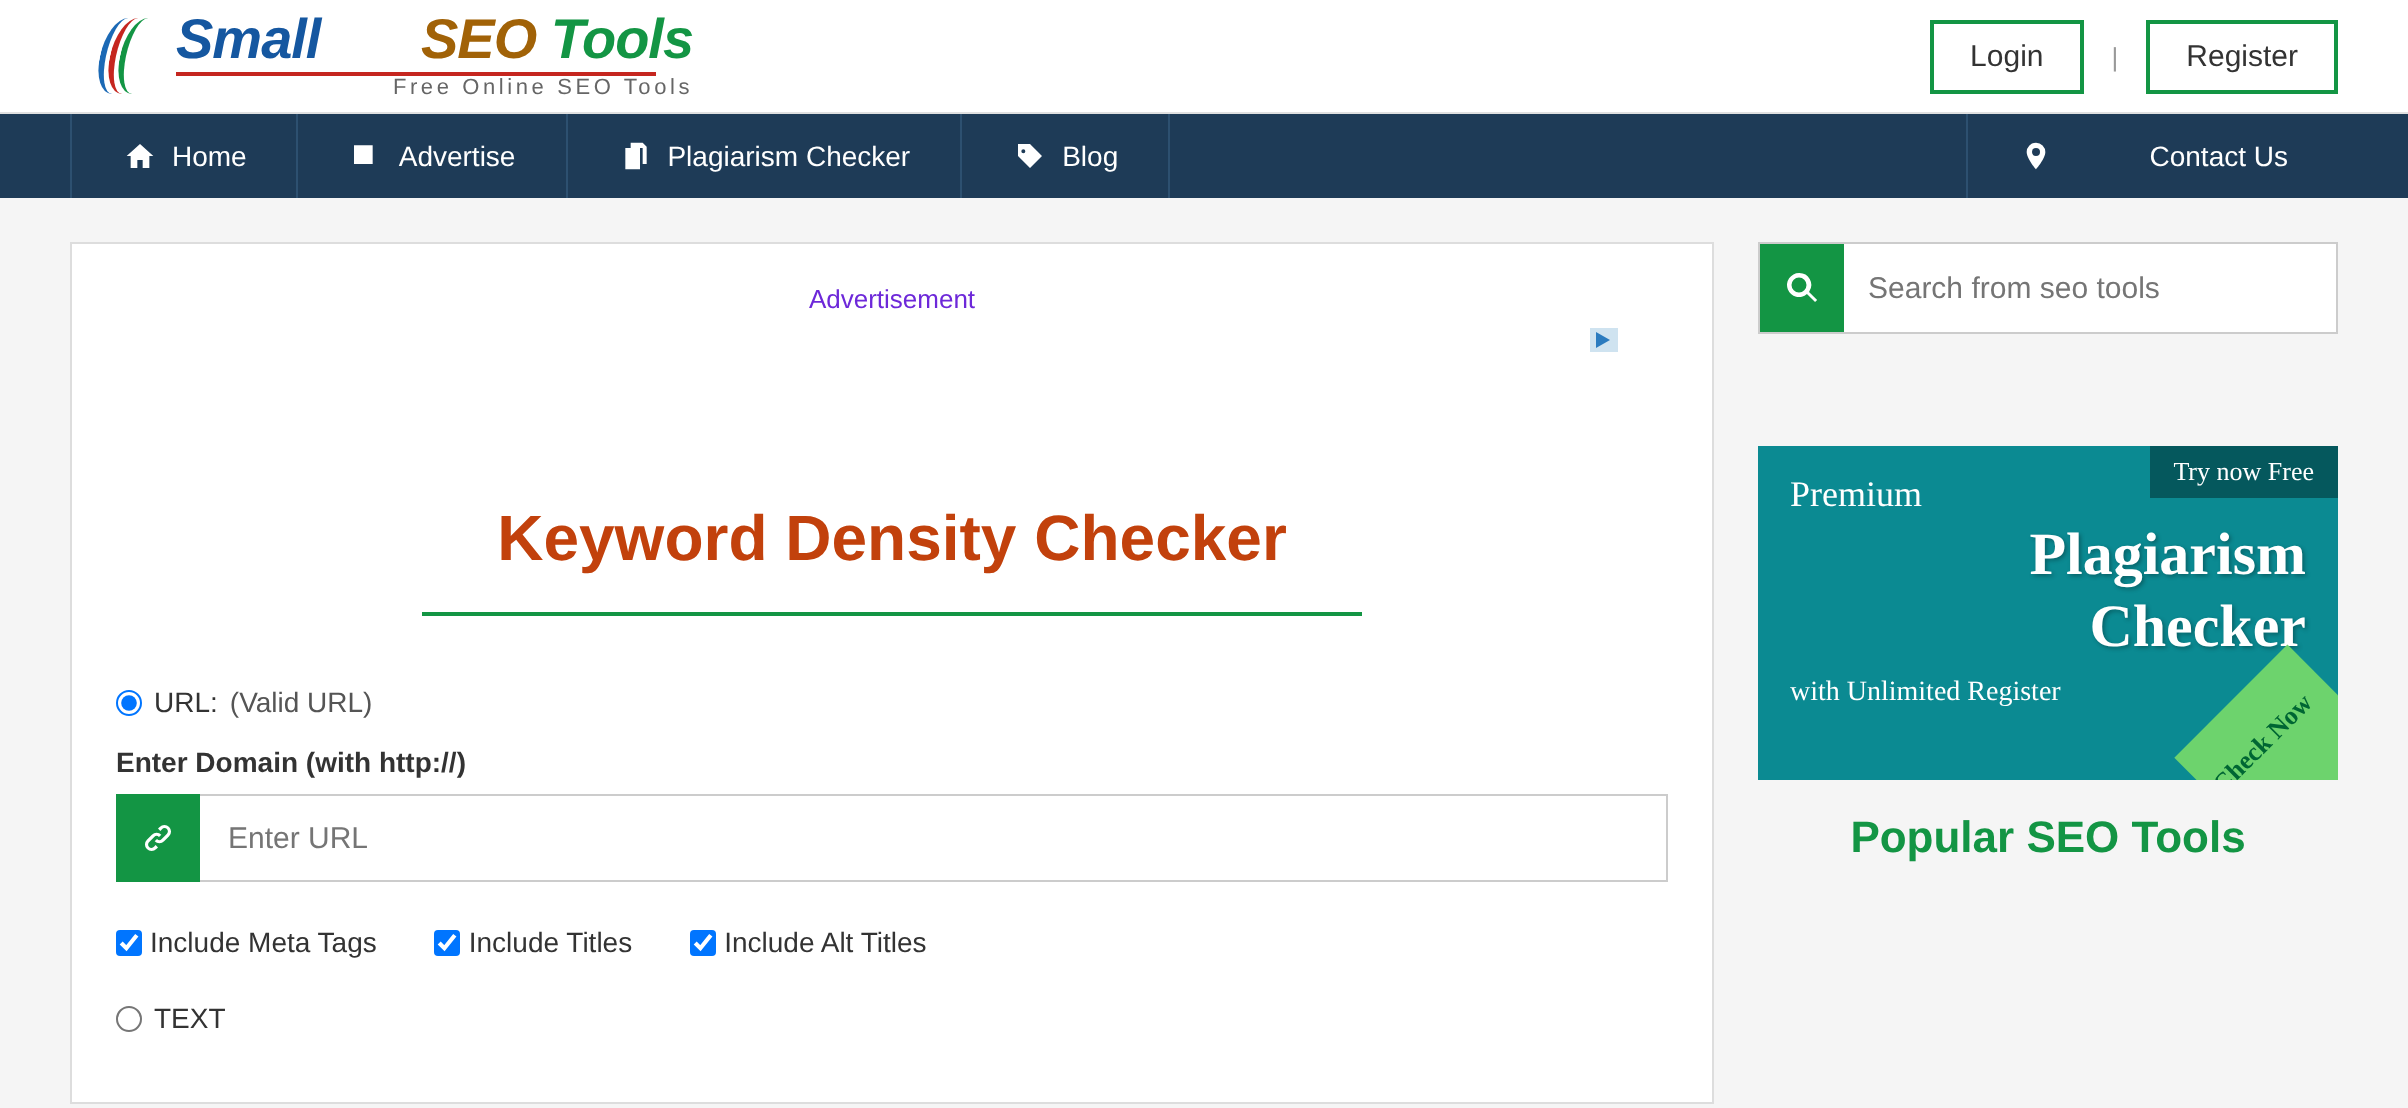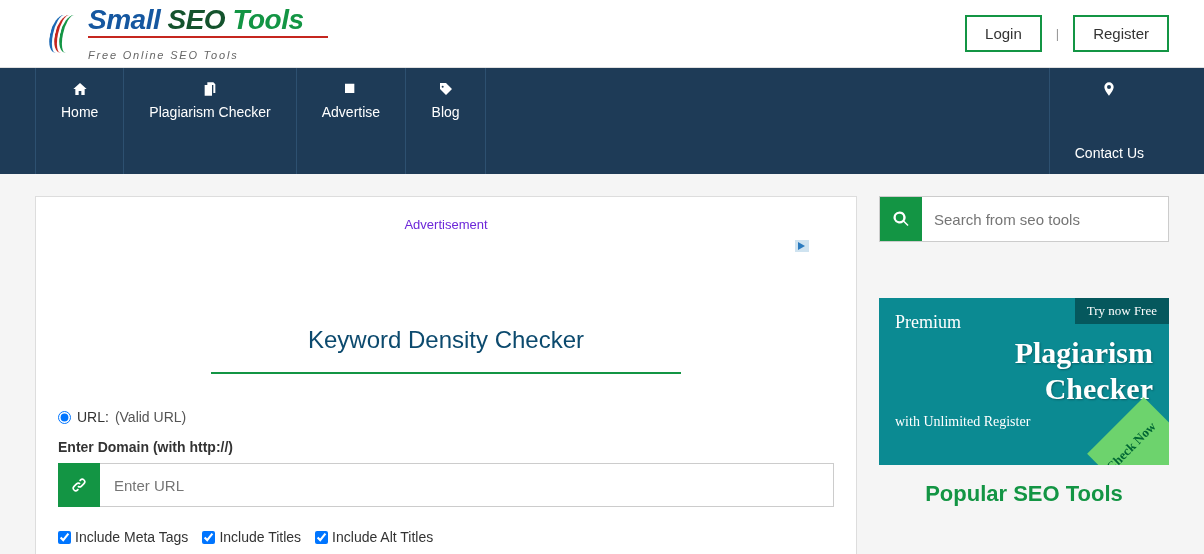--- a/index.html
+++ b/index.html
@@ -6,55 +6,55 @@
     body { font-family: Arial, Helvetica, sans-serif; background: #f5f5f5; color: #333; }
     
     
     .top-bar { background: #fff; padding: 6px 35px 6px 50px; display: flex; align-items: center; justify-content: space-between; border-bottom: 1px solid #e0e0e0; }
     .logo { display: flex; align-items: center; gap: 8px; }
     .logo-mark { position: relative; width: 30px; height: 38px; }
     .logo-arc { position: absolute; border-left: 3px solid; border-radius: 50% 0 0 50%; width: 20px; height: 38px; transform: skewX(-12deg); }
     .logo-text-group { display: flex; flex-direction: column; line-height: 1; }
     .logo-text-main { font-size: 28px; font-weight: bold; font-style: italic; letter-spacing: -0.5px; }
     .logo-text-blue { color: #1557a0; }
-    .logo-text-red { color: #14532d; }
+    .logo-text-red { color: #a16207; margin-left: 43px; }
     .logo-text-green { color: #139544; }
-    .logo-text-sub { font-size: 11px; color: #666; letter-spacing: 1.8px; text-align: left; margin-top: 12px; font-style: italic; }
+    .logo-text-sub { font-size: 11px; color: #666; letter-spacing: 1.8px; text-align: right; margin-top: 1px; }
     .logo-underline { border-bottom: 2px solid #c5261f; margin-top: 2px; width: 240px; }
     .auth-area { display: flex; align-items: center; gap: 14px; }
     .auth-btn { border: 2px solid #139544; background: #fff; padding: 8px 18px; font-size: 15px; color: #333; cursor: pointer; }
     .auth-sep { color: #999; font-size: 13px; }
 
     
     .navbar { background: #1e3b57; display: flex; justify-content: space-between; padding: 0 35px; }
     .nav-left, .nav-right { display: flex; }
-    .nav-item { color: #fff; text-align: center; padding: 13px 25px; font-size: 14px; cursor: pointer; border-right: 1px solid #2d5070; display: flex; flex-direction: column; align-items: center; gap: 7px; min-width: 80px; }
+    .nav-item { color: #fff; text-align: center; padding: 13px 25px; font-size: 14px; cursor: pointer; border-right: 1px solid #2d5070; display: flex; flex-direction: row; align-items: center; gap: 7px; min-width: 80px; }
     .nav-left .nav-item:first-child { border-left: 1px solid #2d5070; }
     .nav-right .nav-item { border-left: 1px solid #2d5070; border-right: none; gap: 48px; }
     .nav-icon { width: 18px; height: 16px; fill: #fff; }
 
     
     .page-wrap { display: grid; grid-template-columns: 1fr 290px; gap: 22px; padding: 22px 35px; max-width: 1204px; margin: 0 auto; }
     .main-col { background: #fff; border: 1px solid #ddd; padding: 20px 22px; }
     
     .adv-label { text-align: center; font-size: 13px; color: #6d28d9; margin-bottom: 6px; }
     .ad-close { text-align: right; padding-right: 25px; margin-bottom: 70px; }
     .ad-close-box { display: inline-block; width: 14px; height: 12px; background: #cfe3f0; position: relative; }
     .ad-close-box::after{content:"";position:absolute;left:3px;top:2px;width:0;height:0;border-left:7px solid #2b7bbf;border-top:4px solid transparent;border-bottom:4px solid transparent;}
 
-    .tool-title { text-align: center; color: #0c4a6e; font-size: 24px; font-weight: normal; margin-bottom: 18px; }
+    .tool-title { text-align: center; color: #c2410c; font-size: 32px; font-weight: bold; margin-bottom: 18px; }
     .title-rule { border: none; border-top: 2px solid #139544; width: 470px; margin: 0 auto 35px; }
     
     .radio-row { display: flex; align-items: center; gap: 6px; margin-bottom: 14px; font-size: 14px; }
     .radio-hint { color: #555; }
     .field-label { font-weight: bold; font-size: 14px; margin-bottom: 8px; display: block; }
     .url-input-row { display: flex; margin-bottom: 22px; border-radius: 16px; }
     .url-icon-box { background: #139544; width: 42px; height: 44px; display: flex; align-items: center; justify-content: center; }
     .url-input { flex: 1; border: 1px solid #ccc; border-left: none; padding: 0 14px; font-size: 15px; height: 44px; color: #999; }
-    .check-row { display: flex; align-items: center; gap: 4px; font-size: 14px; margin-bottom: 22px; flex-wrap: wrap; }
+    .check-row { display: flex; align-items: center; gap: 19px; font-size: 14px; margin-bottom: 22px; flex-wrap: wrap; }
     .check-item { display: flex; align-items: center; gap: 4px; margin-right: 10px; }
 
     
     .side-col { display: flex; flex-direction: column; gap: 16px; }
     .search-wrap { display: flex; border: 1px solid #ccc; background: #fff; height: 46px; }
     .search-btn { background: #139544; width: 42px; display: flex; align-items: center; justify-content: center; cursor: pointer; }
     .search-input { flex: 1; border: none; padding: 0 12px; font-size: 15px; color: #c2410c; }
 
     .promo-box { position: relative; height: 167px; overflow: hidden; font-family: Liberation Serif, serif; color: #fff; margin-top: 40px; }
     .promo-plag { background: #0b8a92; padding: 14px 16px; }
@@ -106,29 +106,29 @@
 <div class="navbar">
   <div class="nav-left">
     <div class="nav-item">
       <svg class="nav-icon" viewBox="0 0 24 24">
           <path d="M12 3l10 9h-3v9h-5v-6h-4v6H5v-9H2z"></path>
         </svg>
       <span>Home</span>
     </div>
     <div class="nav-item">
       <svg class="nav-icon" viewBox="0 0 24 24">
+          <path d="M3 4h14v14H3zM7 8h6v2H7zm0 4h6v2H7z"></path>
+        </svg>
+      <span>Advertise</span>
+    </div>
+    <div class="nav-item">
+      <svg class="nav-icon" viewBox="0 0 24 24">
           <path d="M8 2h9l3 3v13h-3V6H8zM4 6h11v16H4z"></path>
         </svg>
       <span>Plagiarism Checker</span>
-    </div>
-    <div class="nav-item">
-      <svg class="nav-icon" viewBox="0 0 24 24">
-          <path d="M3 4h14v14H3zM7 8h6v2H7zm0 4h6v2H7z"></path>
-        </svg>
-      <span>Advertise</span>
     </div>
     <div class="nav-item">
       <svg class="nav-icon" viewBox="0 0 24 24">
           <path d="M3 3h9l9 9-9 9-9-9zM7 7a1.5 1.5 0 100 3 1.5 1.5 0 000-3z"></path>
         </svg>
       <span>Blog</span>
     </div>
   </div>
   <div class="nav-right">
     <div class="nav-item">
@@ -172,20 +172,24 @@
       <label class="check-item">
           <input type="checkbox" checked="" style="">
           <span>Include Titles</span>
         </label>
       <label class="check-item">
           <input type="checkbox" checked="" style="">
           <span>Include Alt Titles</span>
         </label>
     </div>
 
+    <div class="radio-row">
+      <input type="radio" name="src" style="">
+      <span>TEXT</span>
+    </div>
   </div>
 
   <div class="side-col">
     <div class="search-wrap">
       <div class="search-btn">
         <svg width="18" height="18" fill="#fff" viewBox="0 0 24 24">
             <path d="M10 2a8 8 0 105.3 14l5.4 5.4 1.4-1.4-5.4-5.4A8 8 0 0010 2zm0 3a5 5 0 110 10 5 5 0 010-10z"></path>
           </svg>
       </div>
       <input class="search-input" type="text" placeholder="Search from seo tools" style="">

